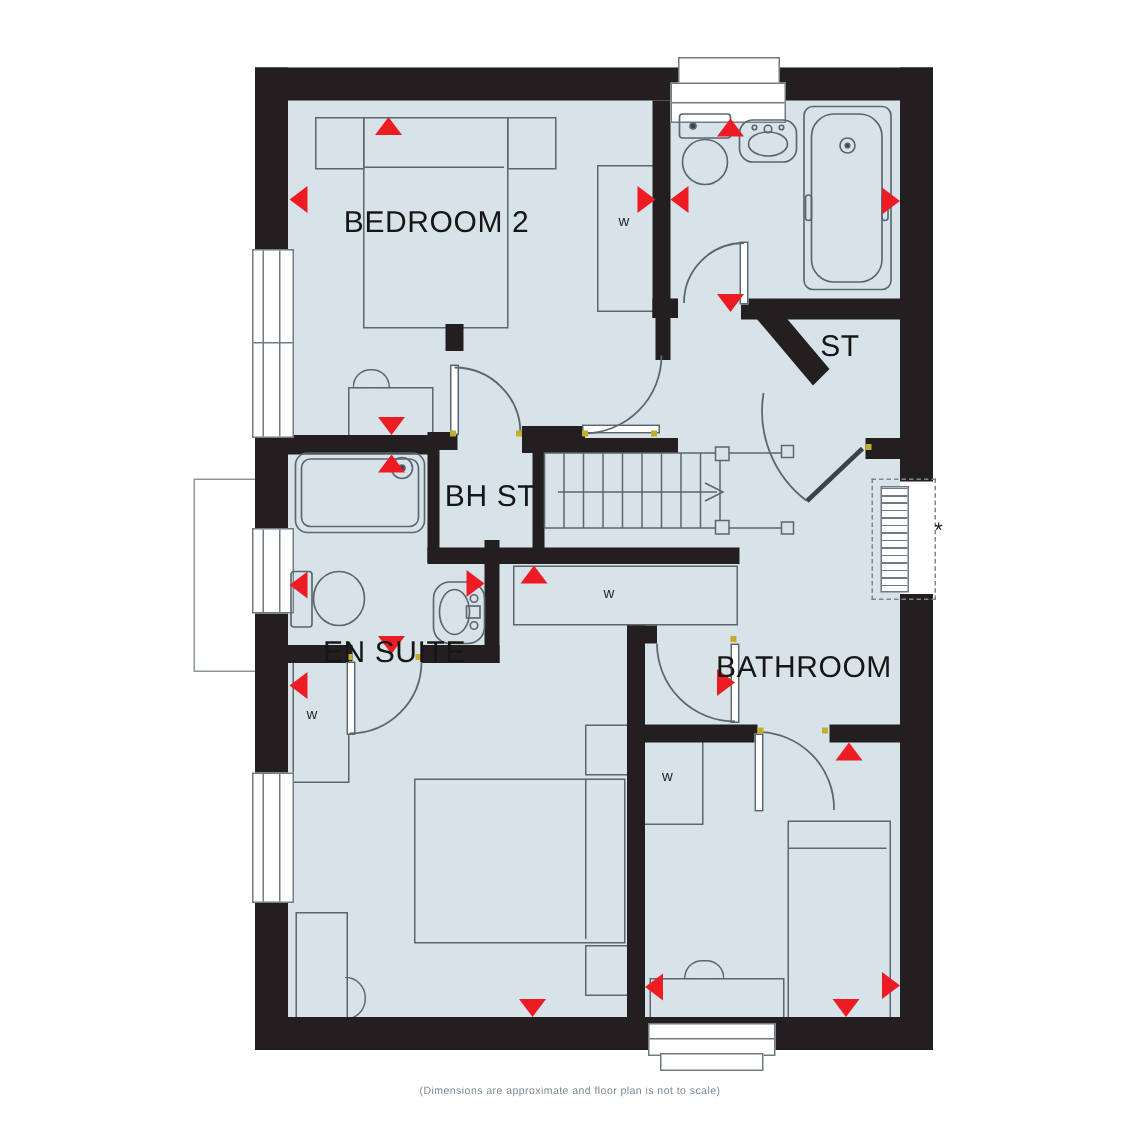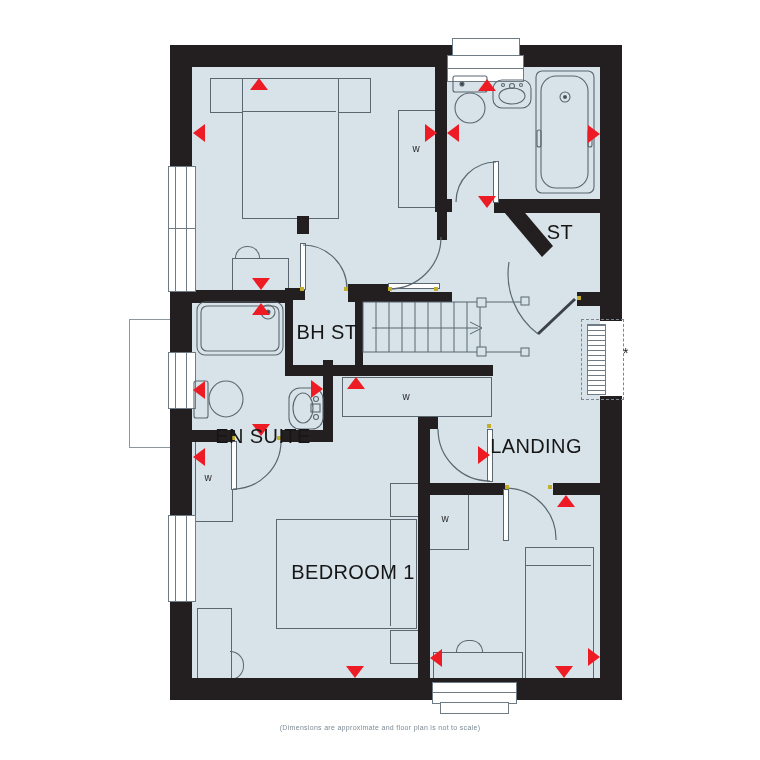--- a/index.html
+++ b/index.html
@@ -224,25 +224,25 @@
   <div class="abs tri tri-left" style="left:193px;top:381px;"></div>
   <div class="abs tri tri-down" style="left:252px;top:424px;"></div>
   <div class="abs tri tri-left" style="left:193px;top:448px;"></div>
   <div class="abs tri tri-down" style="left:346px;top:666px;"></div>
   <div class="abs tri tri-left" style="left:430px;top:649px;"></div>
   <div class="abs tri tri-right" style="left:588px;top:648px;"></div>
   <div class="abs tri tri-down" style="left:555px;top:666px;"></div>
   <div class="abs tri tri-up" style="left:557px;top:495px;"></div>
   <div class="abs tri tri-right" style="left:478px;top:446px;"></div>
 
+  <div class="abs room-label" style="left:291px;top:149px;">BEDROOM 2</div>
   <div class="abs room-label" style="left:560px;top:232px;">ST</div>
   <div class="abs room-label" style="left:327px;top:332px;">BH ST</div>
   <div class="abs room-label" style="left:263px;top:415px;margin-top:21px;">EN SUITE</div>
-  <div class="abs room-label" style="left:536px;top:446px;">LANDING</div>
-  <div class="abs room-label" style="left:353px;top:572px;">BEDROOM 1</div>
+  <div class="abs room-label" style="left:536px;top:446px;">BATHROOM</div>
 
   <div class="abs w-label" style="left:416px;top:148px;">w</div>
   <div class="abs w-label" style="left:406px;top:396px;">w</div>
   <div class="abs w-label" style="left:208px;top:477px;">w</div>
   <div class="abs w-label" style="left:445px;top:518px;">w</div>
 
   <div class="abs caption" style="left:380px;top:724px;">(Dimensions are approximate and floor plan is not to scale)</div>
 
 </div>
 

